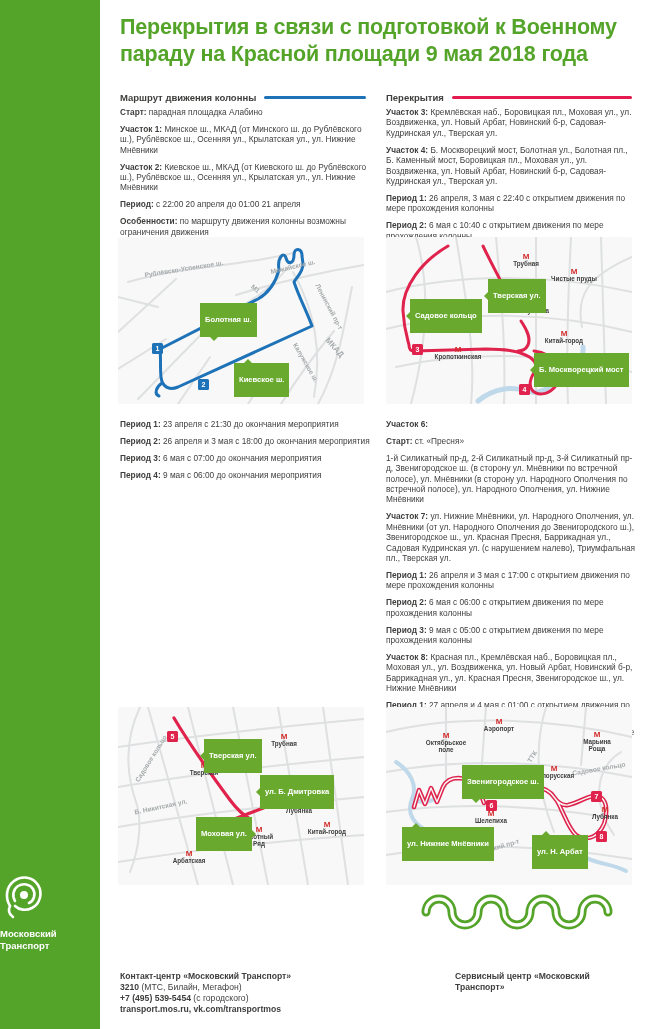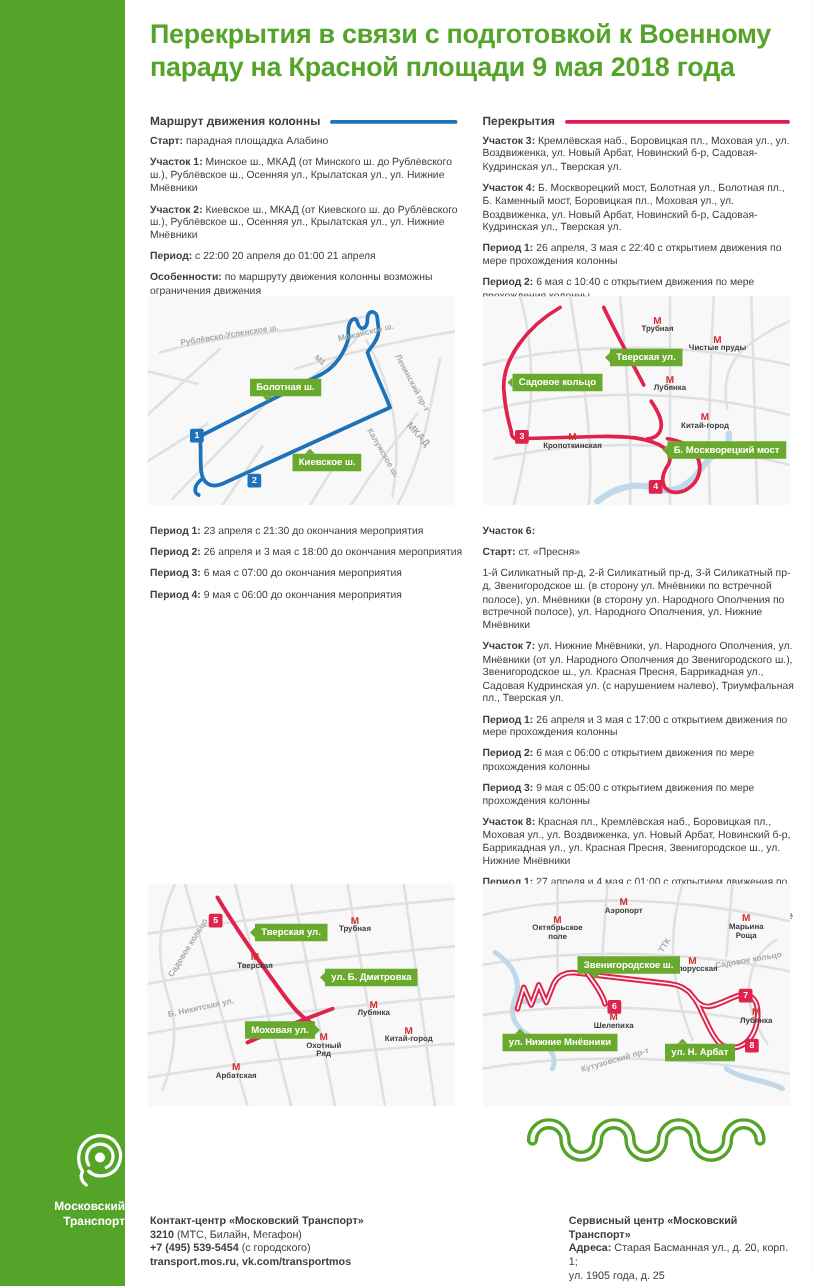--- a/index.html
+++ b/index.html
@@ -15,38 +15,38 @@
   .colhead{position:absolute;display:flex;align-items:center;width:246px;}
   .colhead .ht{font-size:9.5px;font-weight:bold;color:var(--txt);white-space:nowrap;}
   .hline{flex:1;height:3px;margin-left:8px;border-radius:2px;}
   .hline.blue{background:var(--blue);} .hline.red{background:#E51A4F;}
   .tblock{position:absolute;color:var(--txt);font-size:8.3px;line-height:10.4px;}
   .tblock p{margin:0 0 6.5px;}
   .tblock b{font-weight:bold;}
   .map{position:absolute;background:var(--mapbg);overflow:hidden;border-radius:2px;}
   .map svg.base{position:absolute;left:0;top:0;}
   .glabel{position:absolute;background:var(--lgreen);color:#fff;font-weight:bold;font-size:7.6px;
-    line-height:7.6px;padding:3px 5px;white-space:nowrap;z-index:4;}
+    line-height:7.6px;padding:13px 5px;white-space:nowrap;z-index:4;}
   .pt-l::before{content:"";position:absolute;left:-4px;top:50%;margin-top:-4px;
     border:4px solid transparent;border-right:4px solid var(--lgreen);border-left:0;}
   .pt-r::after{content:"";position:absolute;right:-4px;top:50%;margin-top:-4px;
     border:4px solid transparent;border-left:4px solid var(--lgreen);border-right:0;}
   .pt-d::after{content:"";position:absolute;bottom:-4px;left:10px;
     border:4px solid transparent;border-top:4px solid var(--lgreen);border-bottom:0;}
   .pt-u::before{content:"";position:absolute;top:-4px;left:10px;
     border:4px solid transparent;border-bottom:4px solid var(--lgreen);border-top:0;}
   .nmark{position:absolute;width:11px;height:11px;display:flex;align-items:center;justify-content:center;
     color:#fff;font-size:7px;font-weight:bold;border-radius:1.5px;z-index:5;}
   .nmark.blue{background:var(--blue);} .nmark.red{background:var(--red);}
   .mst{position:absolute;text-align:center;transform:translateX(-50%);z-index:3;width:56px;}
   .mst .m{display:block;color:var(--mred);font-weight:bold;font-size:8px;line-height:8px;}
   .mst .mn{display:block;color:var(--txt);font-weight:bold;font-size:6.3px;line-height:6.8px;}
   .rlabel{position:absolute;color:var(--roadtxt);font-size:6.6px;font-weight:bold;white-space:nowrap;z-index:2;}
   .rlabel.big{font-size:8px;}
-  .mt-logo{position:absolute;left:0;top:906px;width:100px;text-align:right;color:#fff;}
+  .mt-logo{position:absolute;left:0;top:875px;width:100px;text-align:left;color:#fff;}
   .mt-logo .mt-text{font-size:9.5px;line-height:11.5px;font-weight:bold;margin-top:3px;}
   .codd{position:absolute;left:112px;top:885px;width:60px;}
   .codd .codd-text{color:var(--green);font-size:11px;font-weight:bold;margin-top:2px;margin-left:6px;}
   .waves{position:absolute;left:418px;top:886px;}
   .contact{position:absolute;color:var(--txt);font-size:8.6px;line-height:11px;}
   .contact .chead{font-weight:bold;}
   .contact b{font-weight:bold;}
 </style>
 </head>
 <body>
@@ -322,19 +322,14 @@
     <div class="chead">Контакт-центр «Московский Транспорт»</div>
     <div>
 
     <div><b>3210</b><span> (МТС, Билайн, Мегафон)</span></div>
         <div><b>+7 (495) 539-5454</b><span> (с городского)</span></div>
         <div><b>transport.mos.ru, vk.com/transportmos</b><span></span></div>
       </div>
   </div>
   <div class="contact" style="left:455px;top:971px;width:185px;">
     <div class="chead">Сервисный центр «Московский Транспорт»</div>
-    <div>
-
-    <div><b>Адреса:</b><span> Старая Басманная ул., д. 20, корп. 1;</span></div>
-        <div><b></b><span>ул. 1905 года, д. 25</span></div>
-      </div>
   </div>
 </div>
 
 </body></html>

